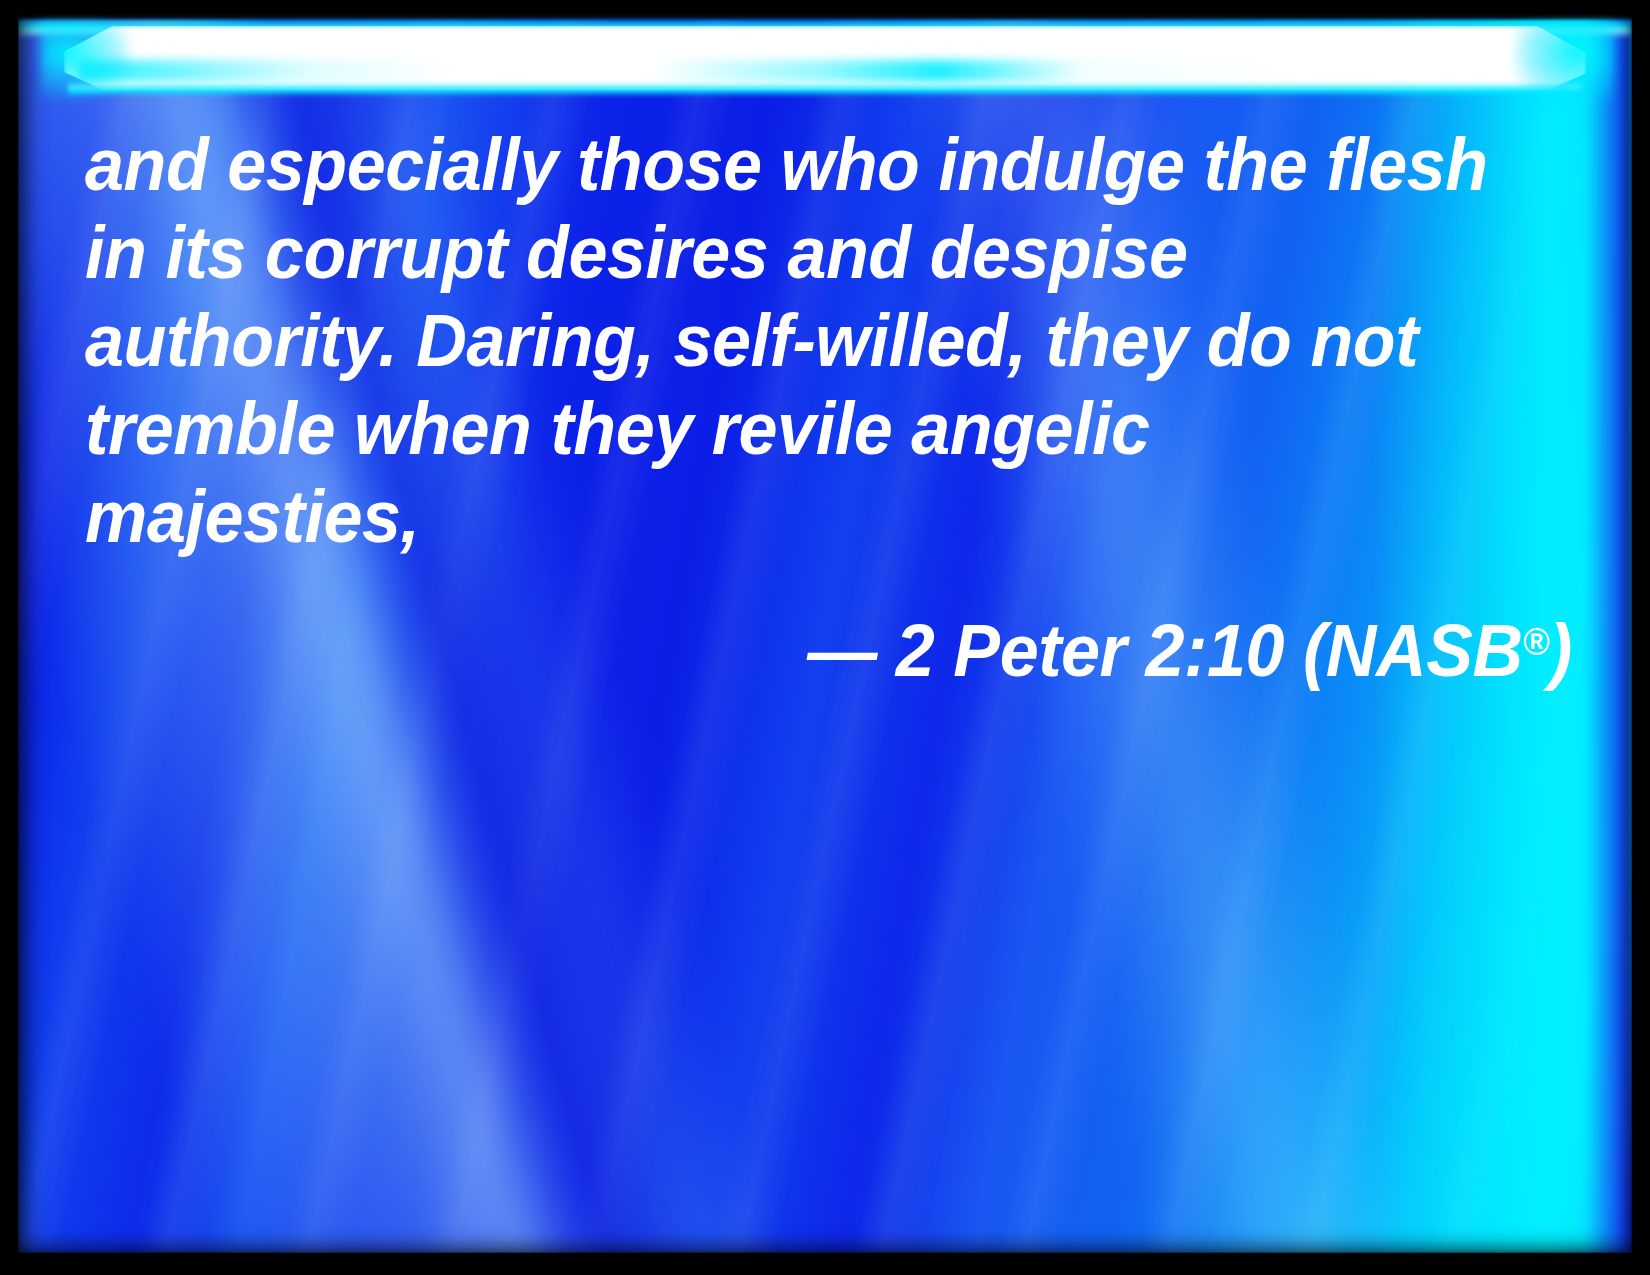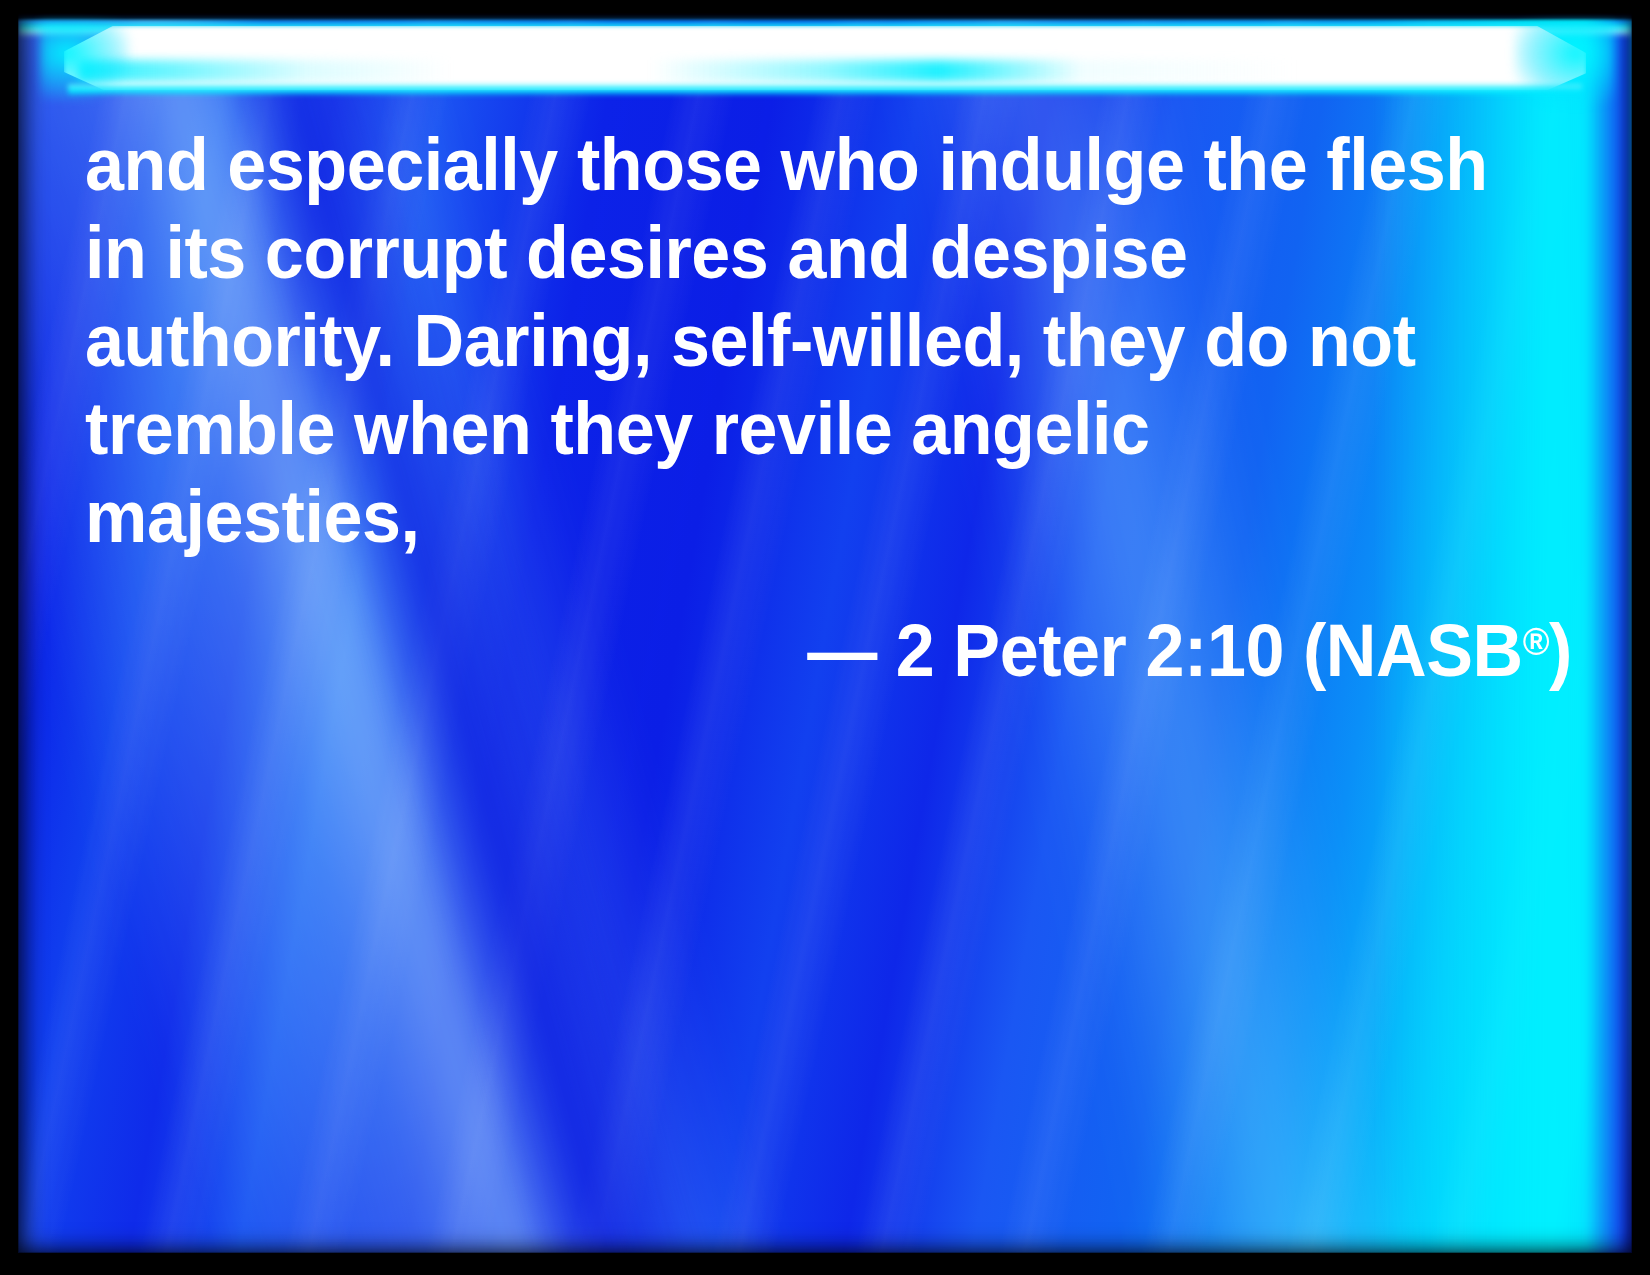--- a/index.html
+++ b/index.html
@@ -242,20 +242,21 @@
       rgba(0,200,255,0) 80%);
     filter: blur(5px);
   }
 
   
   .verse-block {
     position: absolute;
     left: 67px;
     top: 108px;
     right: 60px;
+    font-style: italic;
   }
 
   .verse-line {
     color: #ffffff;
     font-family: "Liberation Sans Narrow", "Liberation Sans", "DejaVu Sans Condensed", "DejaVu Sans", sans-serif;
     font-weight: bold;
     font-size: 75px;
     line-height: 88px;
     letter-spacing: -0.5px;
     white-space: nowrap;

